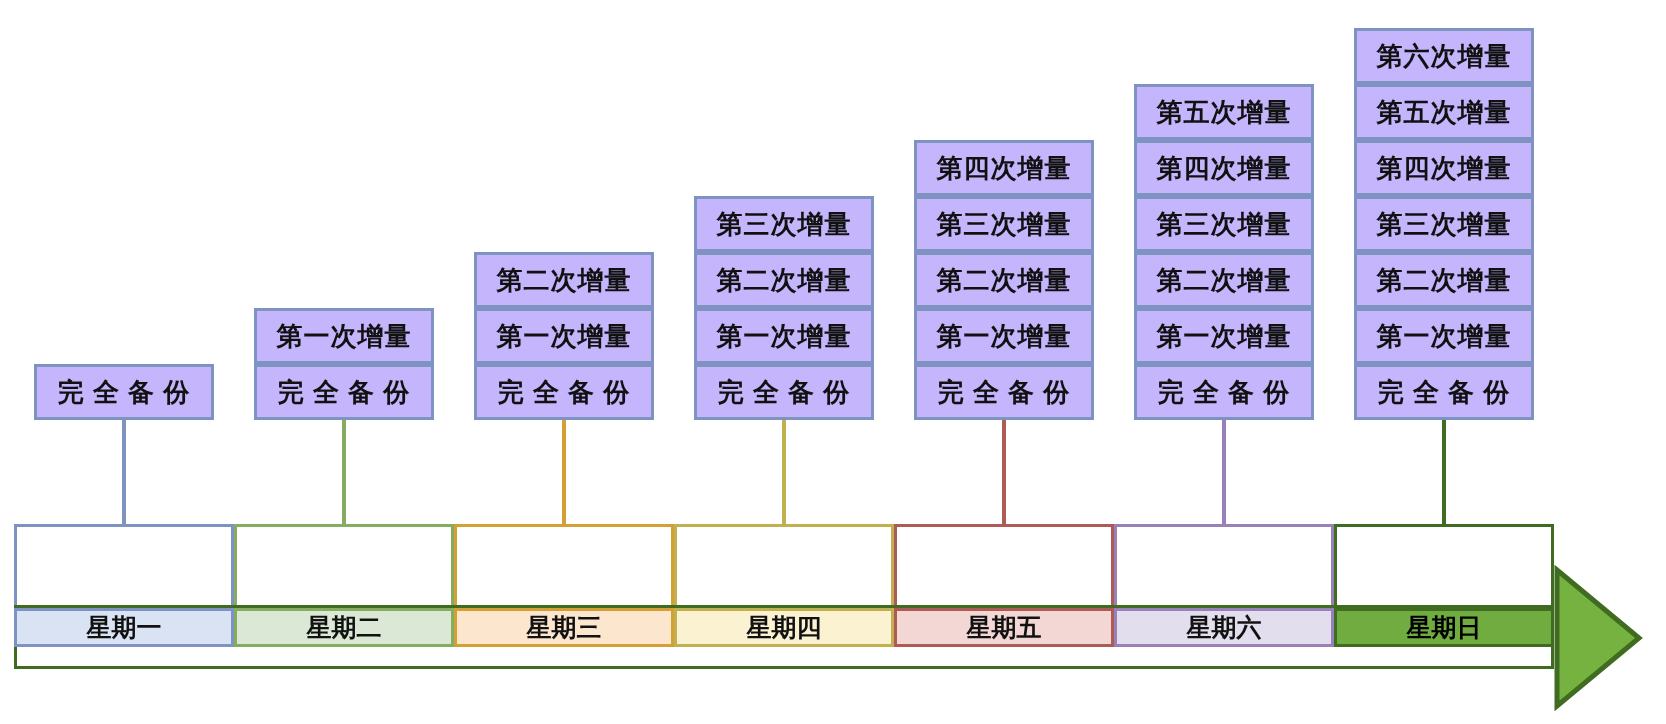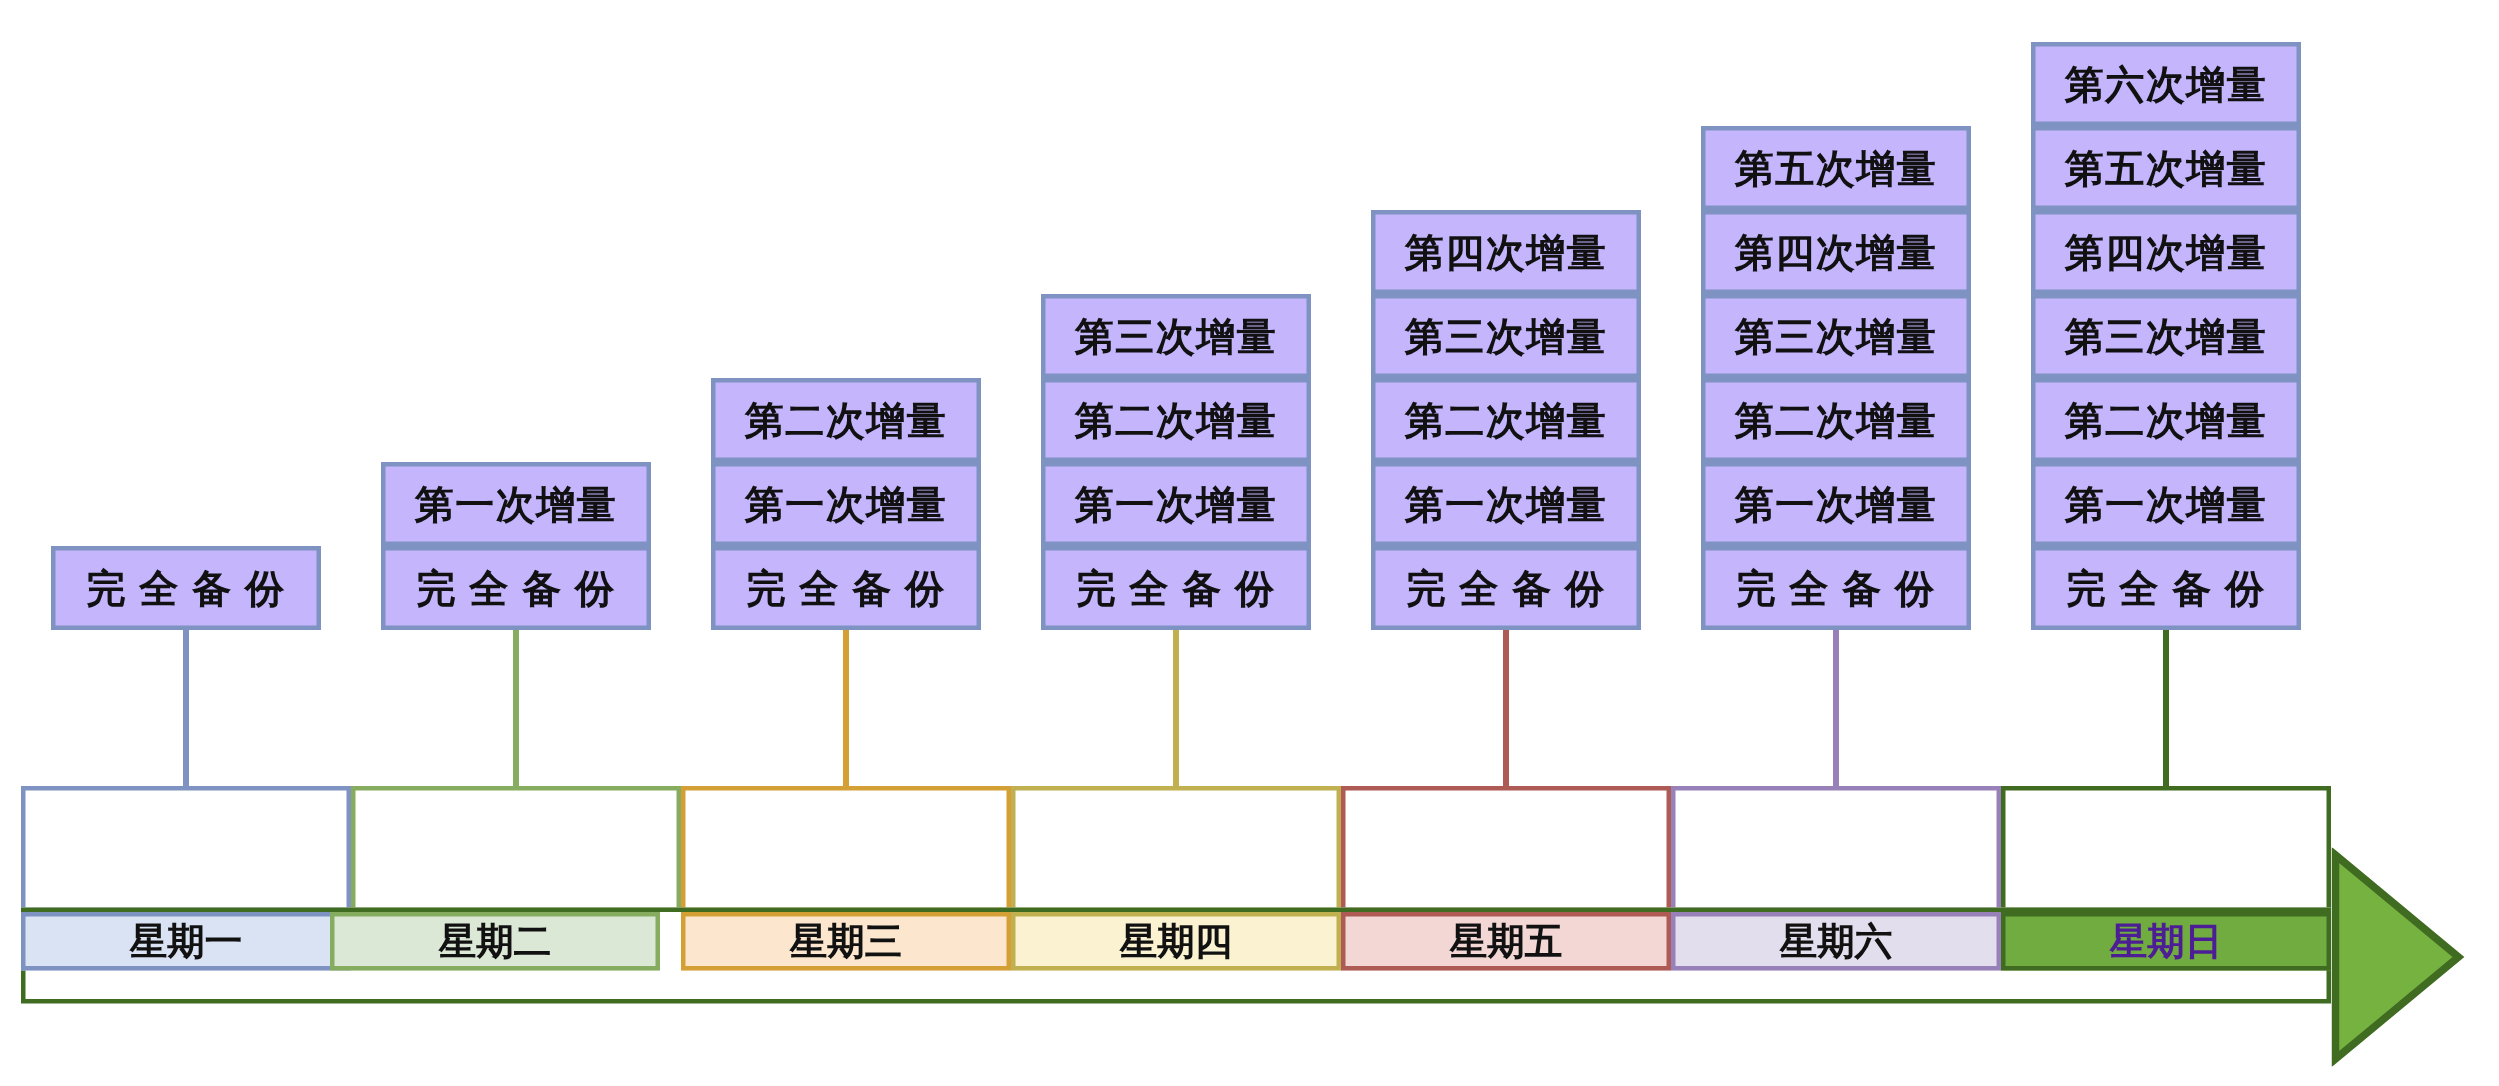--- a/index.html
+++ b/index.html
@@ -29,21 +29,21 @@
         background:#fff;border:3px solid var(--bd);z-index:2;}
 
   
   .abody{position:absolute;left:14px;top:605px;width:1540px;height:64px;box-sizing:border-box;
          background:#fff;border:3px solid #406C22;z-index:3;}
 
   
   .dlabel{position:absolute;top:608px;width:220px;height:39px;box-sizing:border-box;
           background:var(--tint);border:3px solid var(--bd);display:flex;align-items:center;
           justify-content:center;font-size:25px;font-weight:600;z-index:4;}
-  .dlabel.d6{color:#4c1d95;}
+  .dlabel.d6{color:#000000;}
 
   
   .ahead{position:absolute;left:1554px;top:565px;z-index:2;}
 </style>
 </head>
 <body>
 
 <div class="canvas">
 
   <div class="conn d0" style="left:122px"></div>
@@ -107,21 +107,21 @@
   <div class="wbox d1" style="left:234px"></div>
   <div class="wbox d2" style="left:454px"></div>
   <div class="wbox d3" style="left:674px"></div>
   <div class="wbox d4" style="left:894px"></div>
   <div class="wbox d5" style="left:1114px"></div>
   <div class="wbox d6" style="left:1334px"></div>
 
   <div class="abody"></div>
 
   <div class="dlabel d0" style="left:14px">星期一</div>
-  <div class="dlabel d1" style="left:220px">星期二</div>
+  <div class="dlabel d1" style="left:234px">星期二</div>
   <div class="dlabel d2" style="left:454px">星期三</div>
   <div class="dlabel d3" style="left:674px">星期四</div>
   <div class="dlabel d5" style="left:1114px">星期六</div>
   <div class="dlabel d4" style="left:894px">星期五</div>
   <div class="dlabel d6" style="left:1334px">星期日</div>
 
   <svg class="ahead" width="90" height="146" viewBox="0 0 90 146">
     <polygon points="3,5 85,73 3,141" fill="#76B23F" stroke="#406C22" stroke-width="5" stroke-linejoin="miter"></polygon>
   </svg>
 

